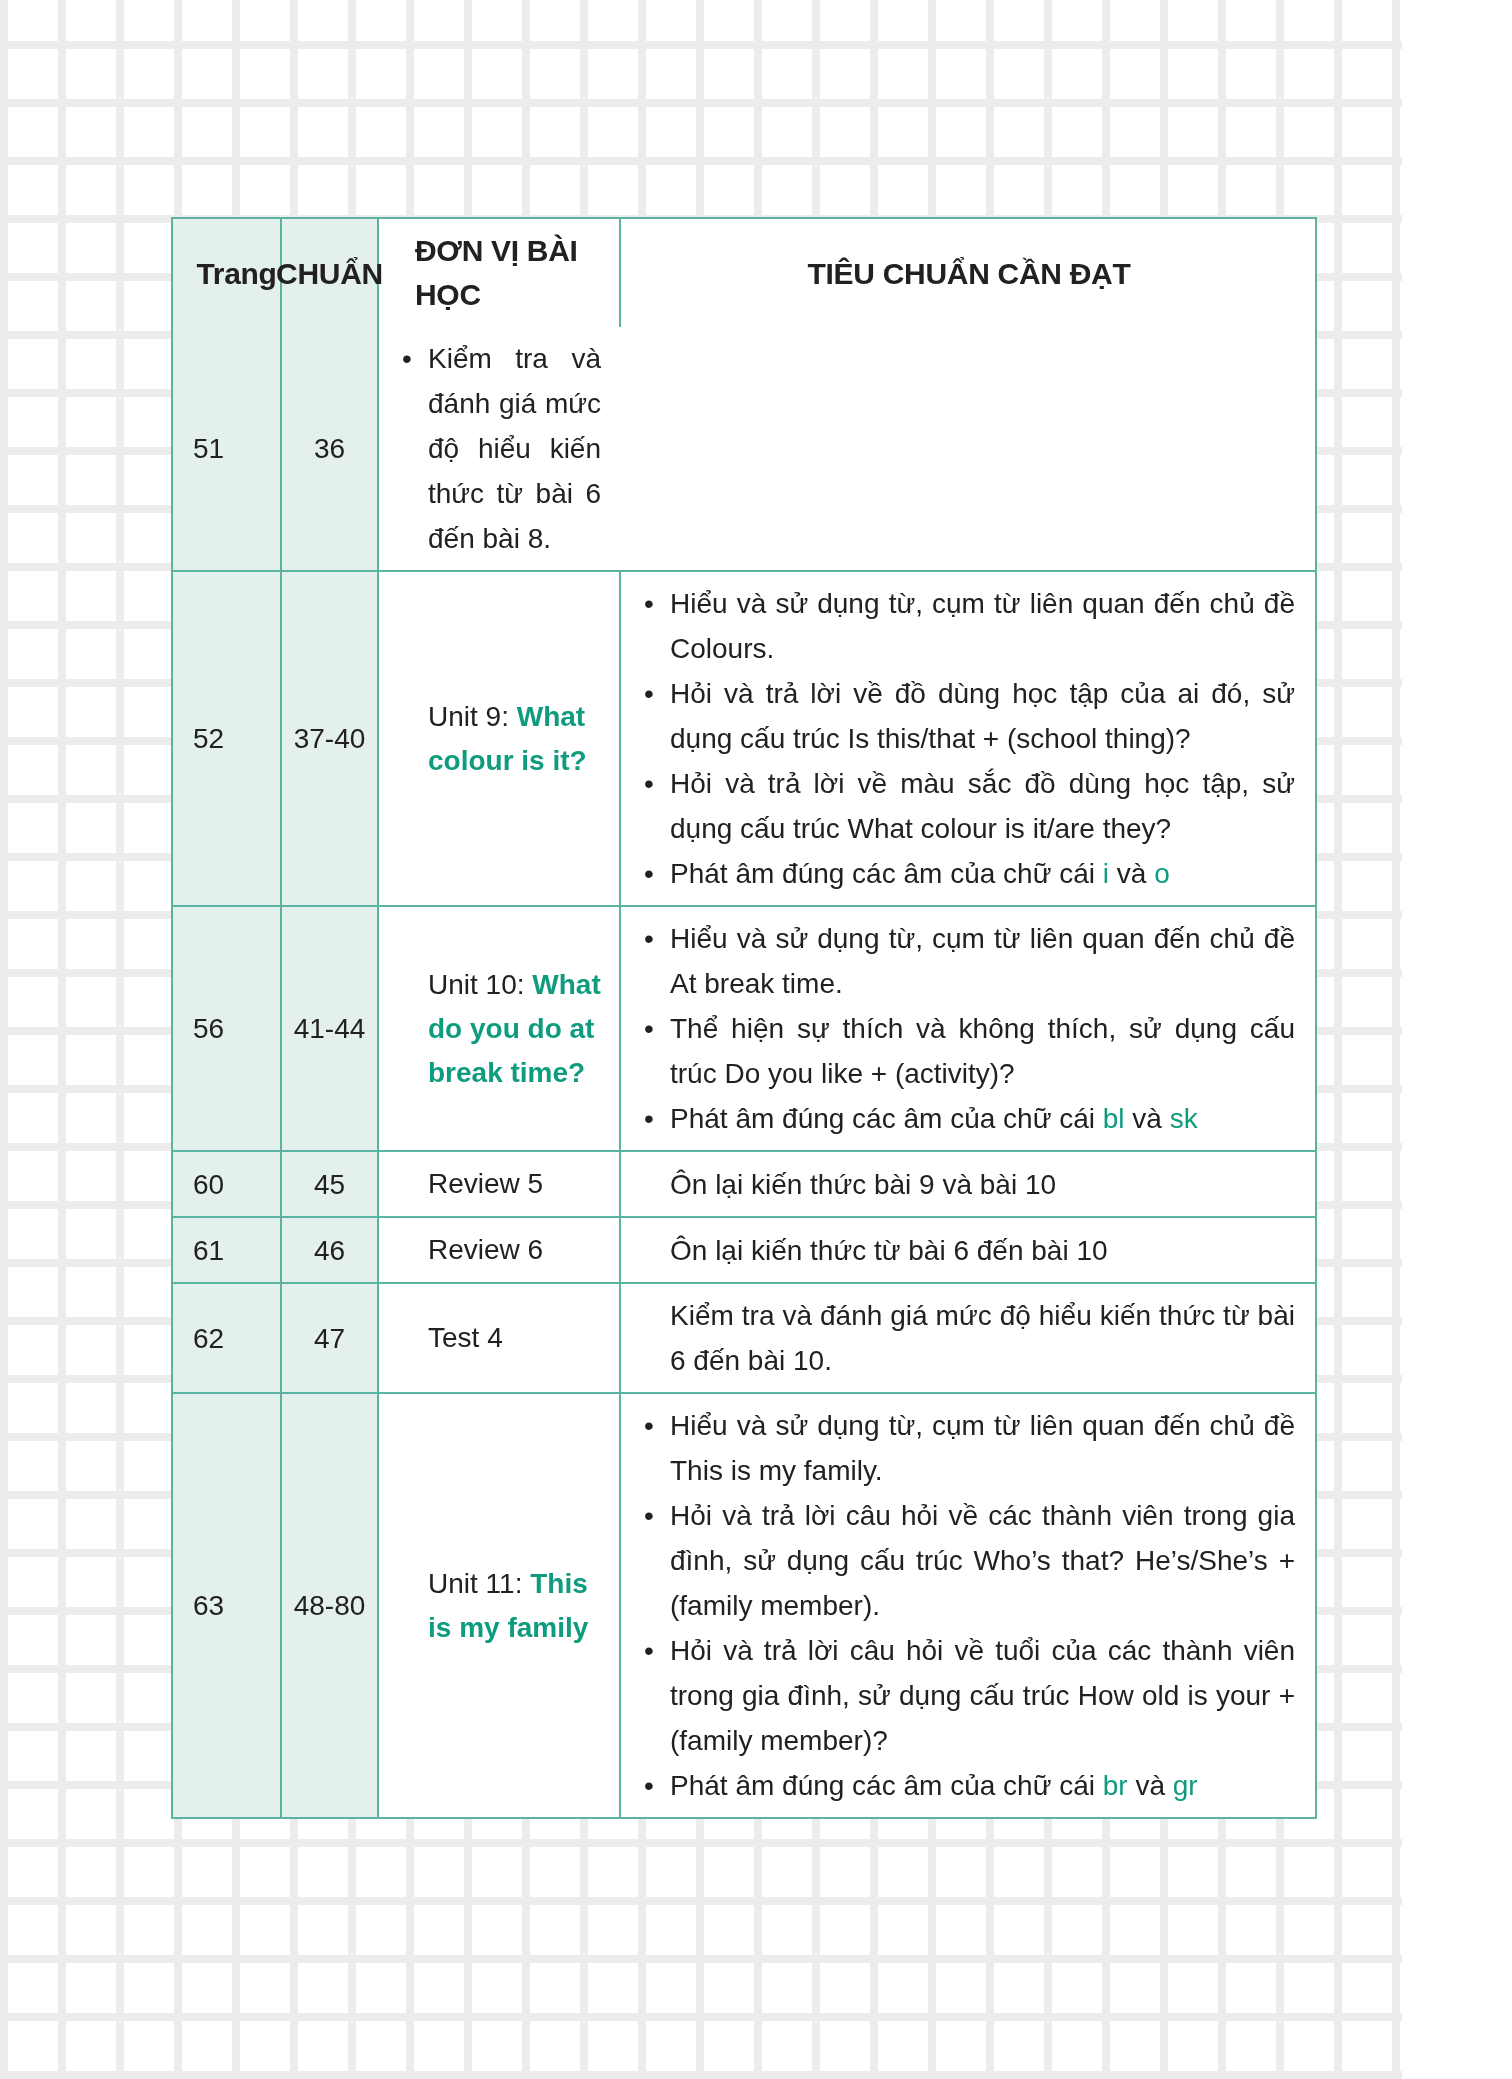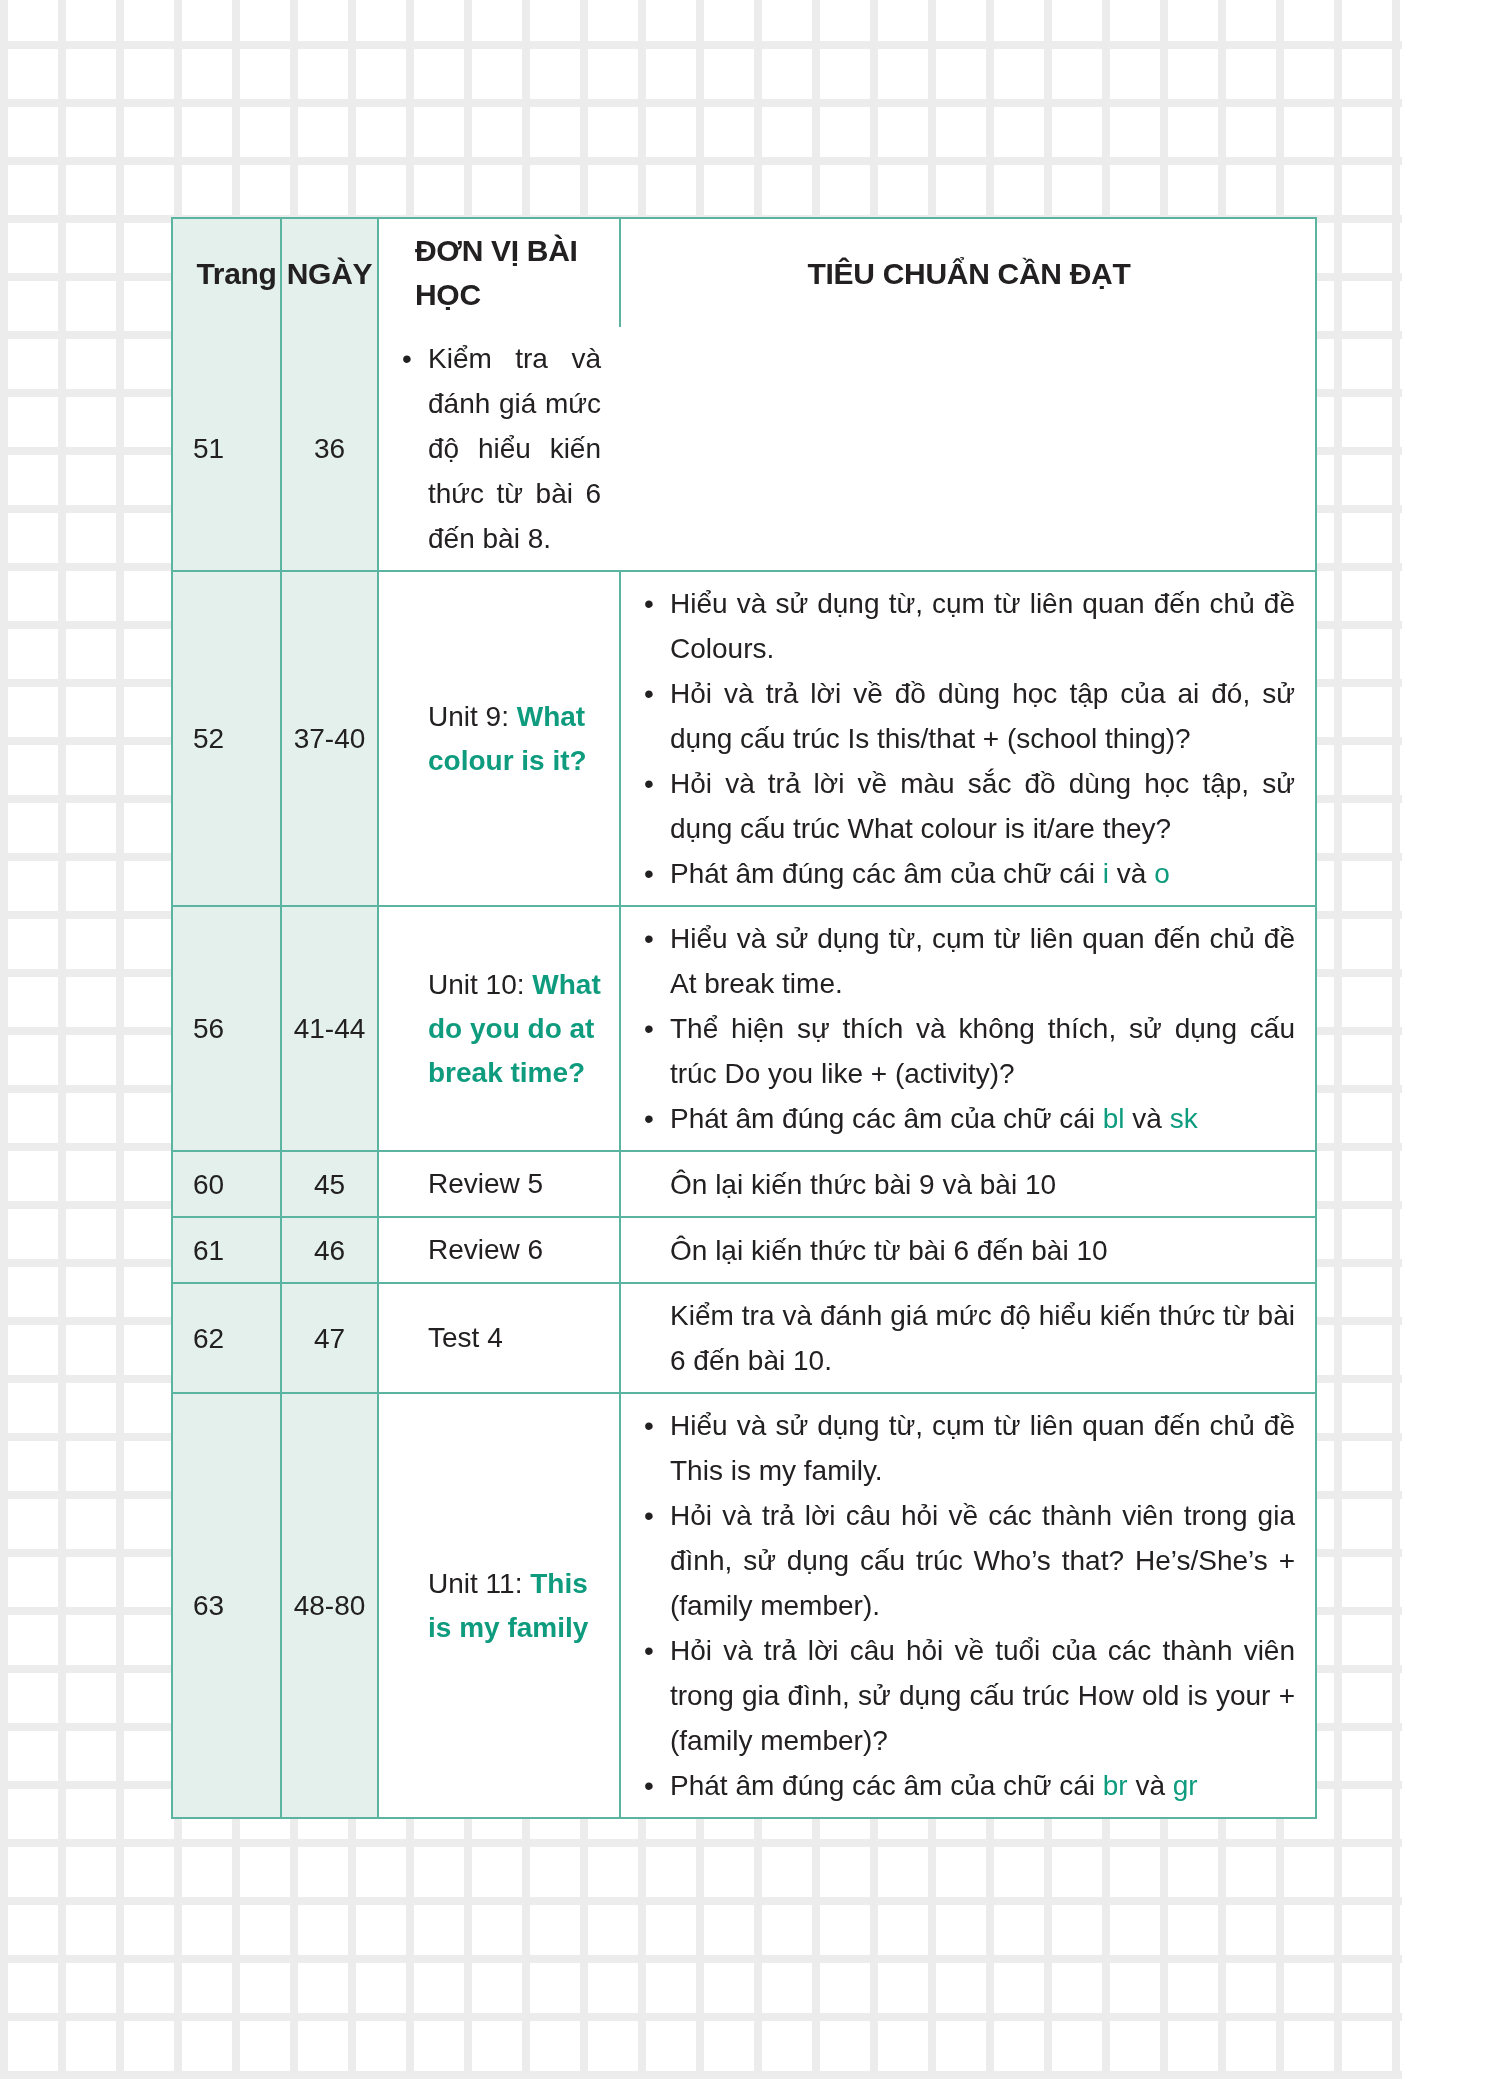--- a/index.html
+++ b/index.html
@@ -75,21 +75,21 @@
   .seg.teal{color:var(--teal);}
   .seg.tealbold{color:var(--teal);font-weight:bold;}
 </style>
 </head>
 <body>
 
 <div class="page">
   <div class="doc-table">
     <div class="trow thead">
       <div class="cell c-page">Trang</div>
-      <div class="cell c-days">NGÀY</div>
+      <div class="cell c-days">CHUẨN</div>
       <div class="cell c-unit">ĐƠN VỊ BÀI HỌC</div>
       <div class="cell c-std" style="display:flex;flex-direction:row;">TIÊU CHUẨN CẦN ĐẠT</div>
     </div>
     <div id="rows-container">
   <div class="trow">
     <div class="cell c-page">51</div>
     <div class="cell c-days">36</div>
     <div class="cell c-std">
             <div class="std-item bulleted"><span class="seg">Kiểm tra và đánh giá mức độ hiểu kiến thức từ bài 6 đến bài 8.</span></div>
           </div>

